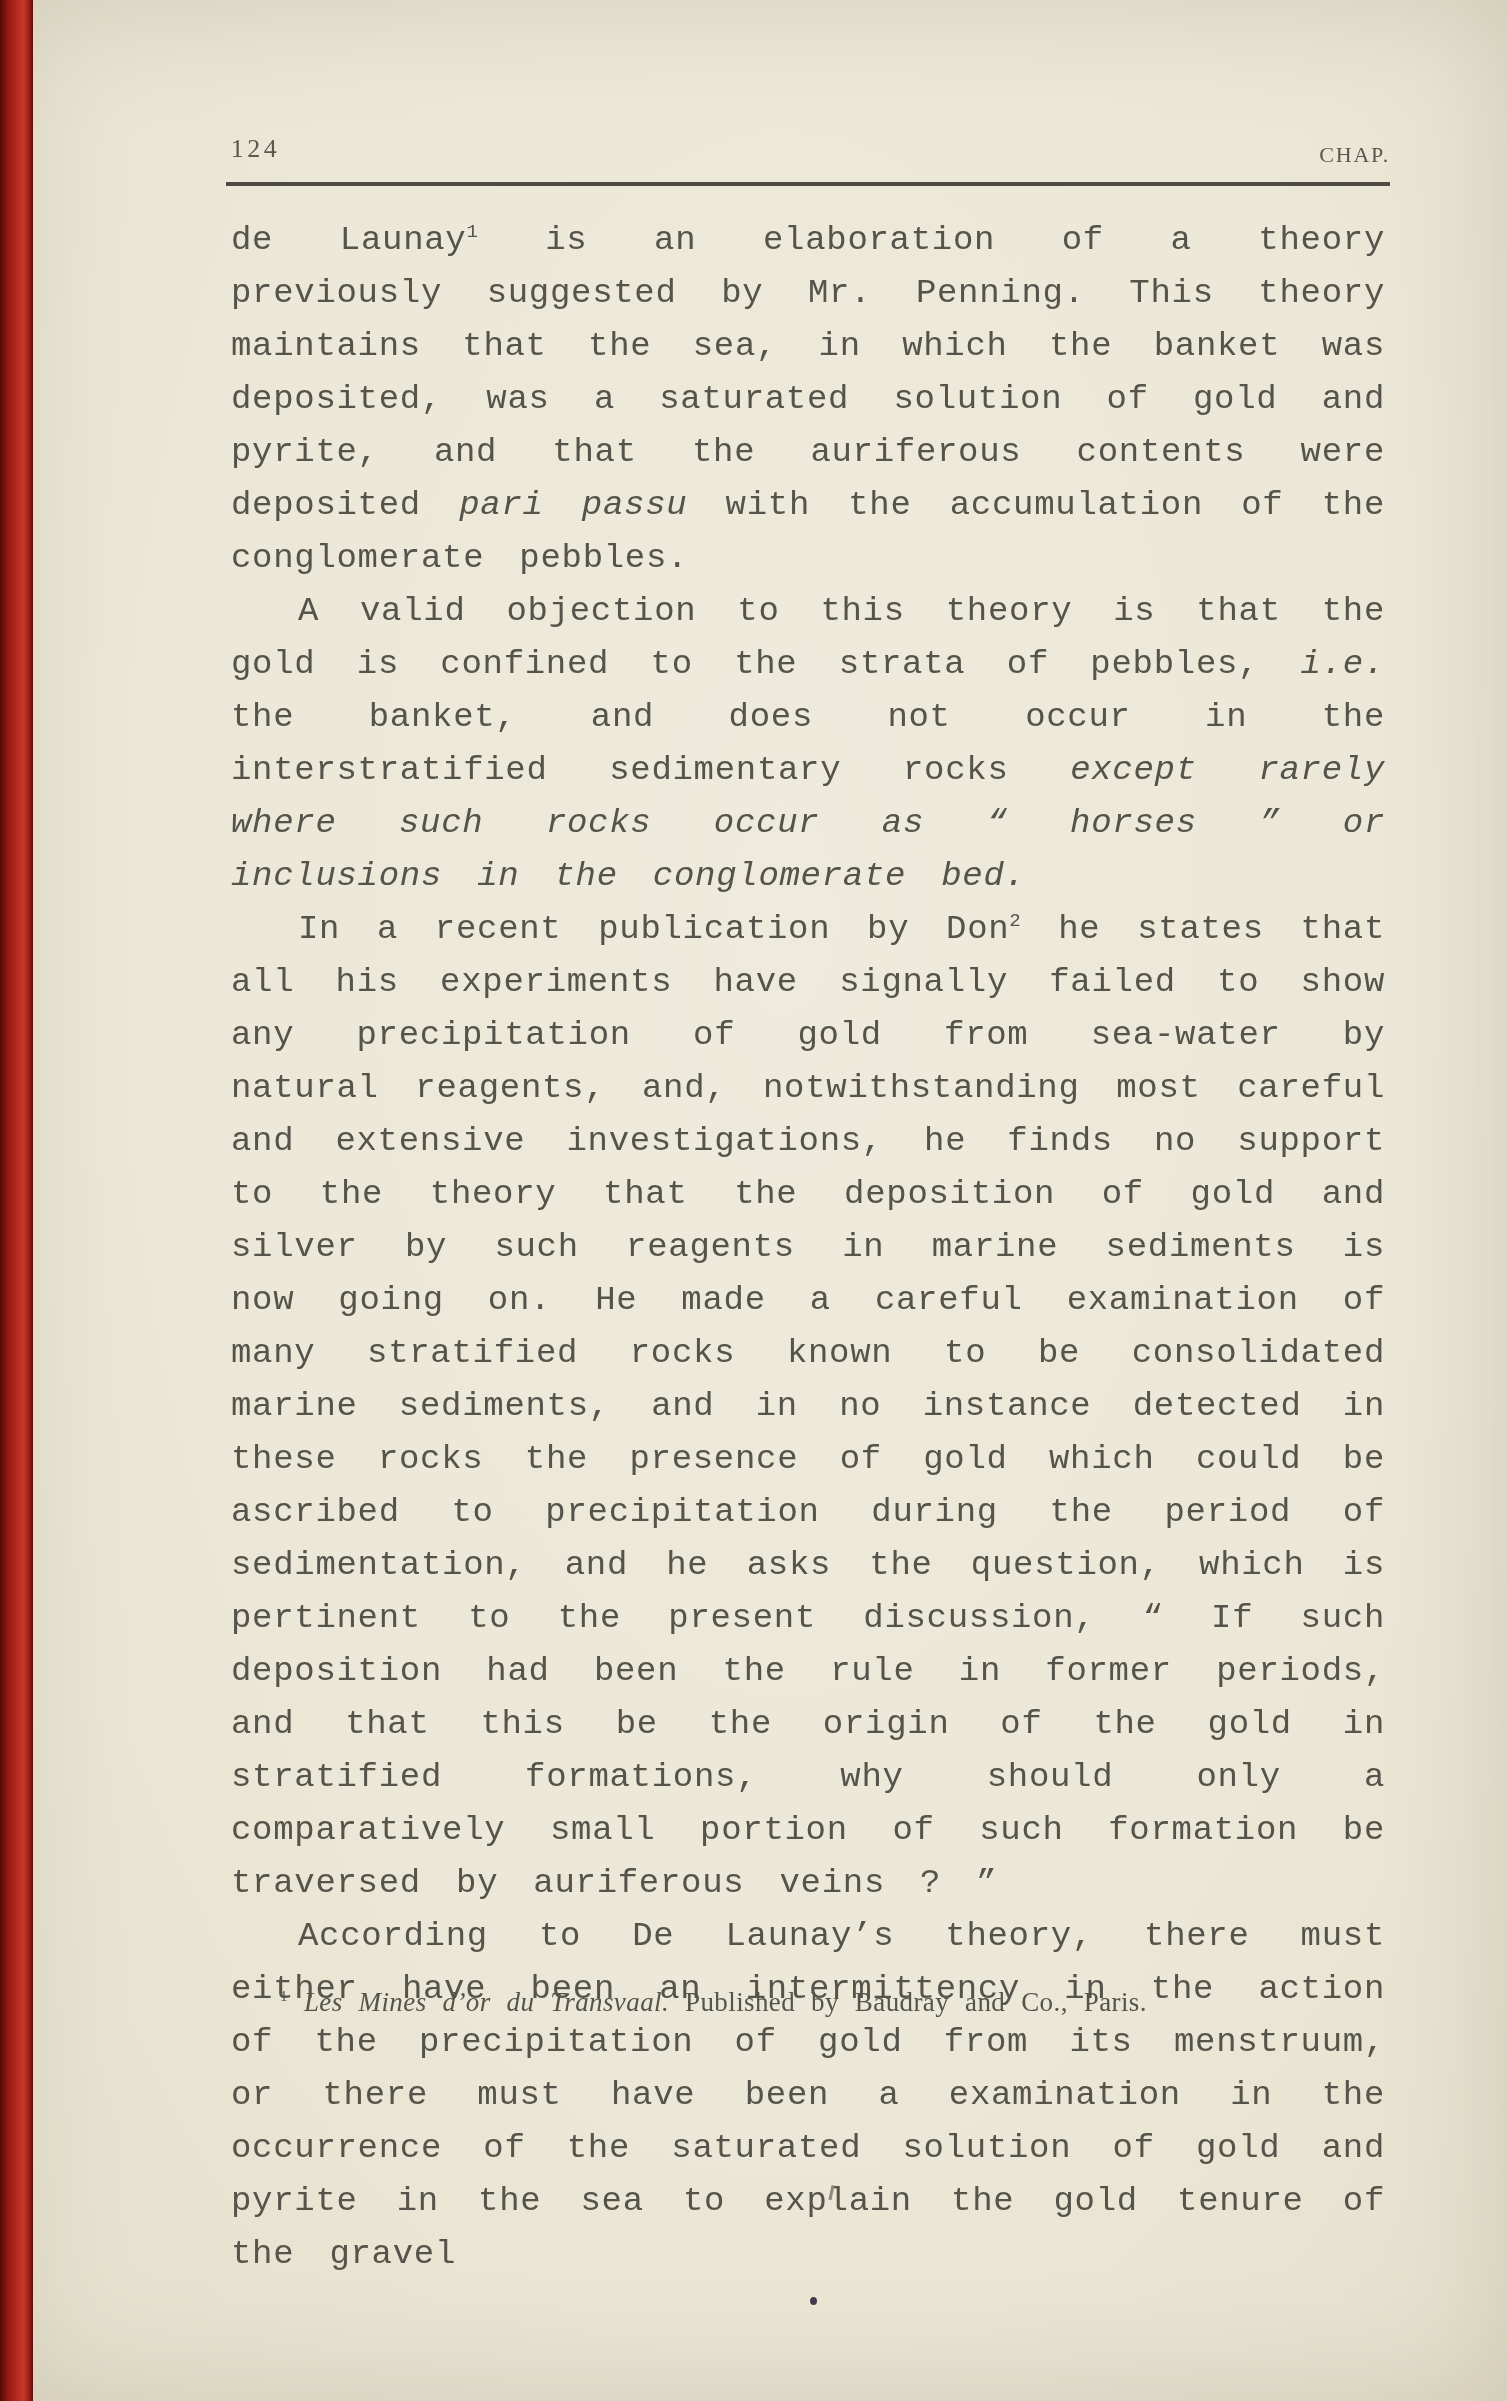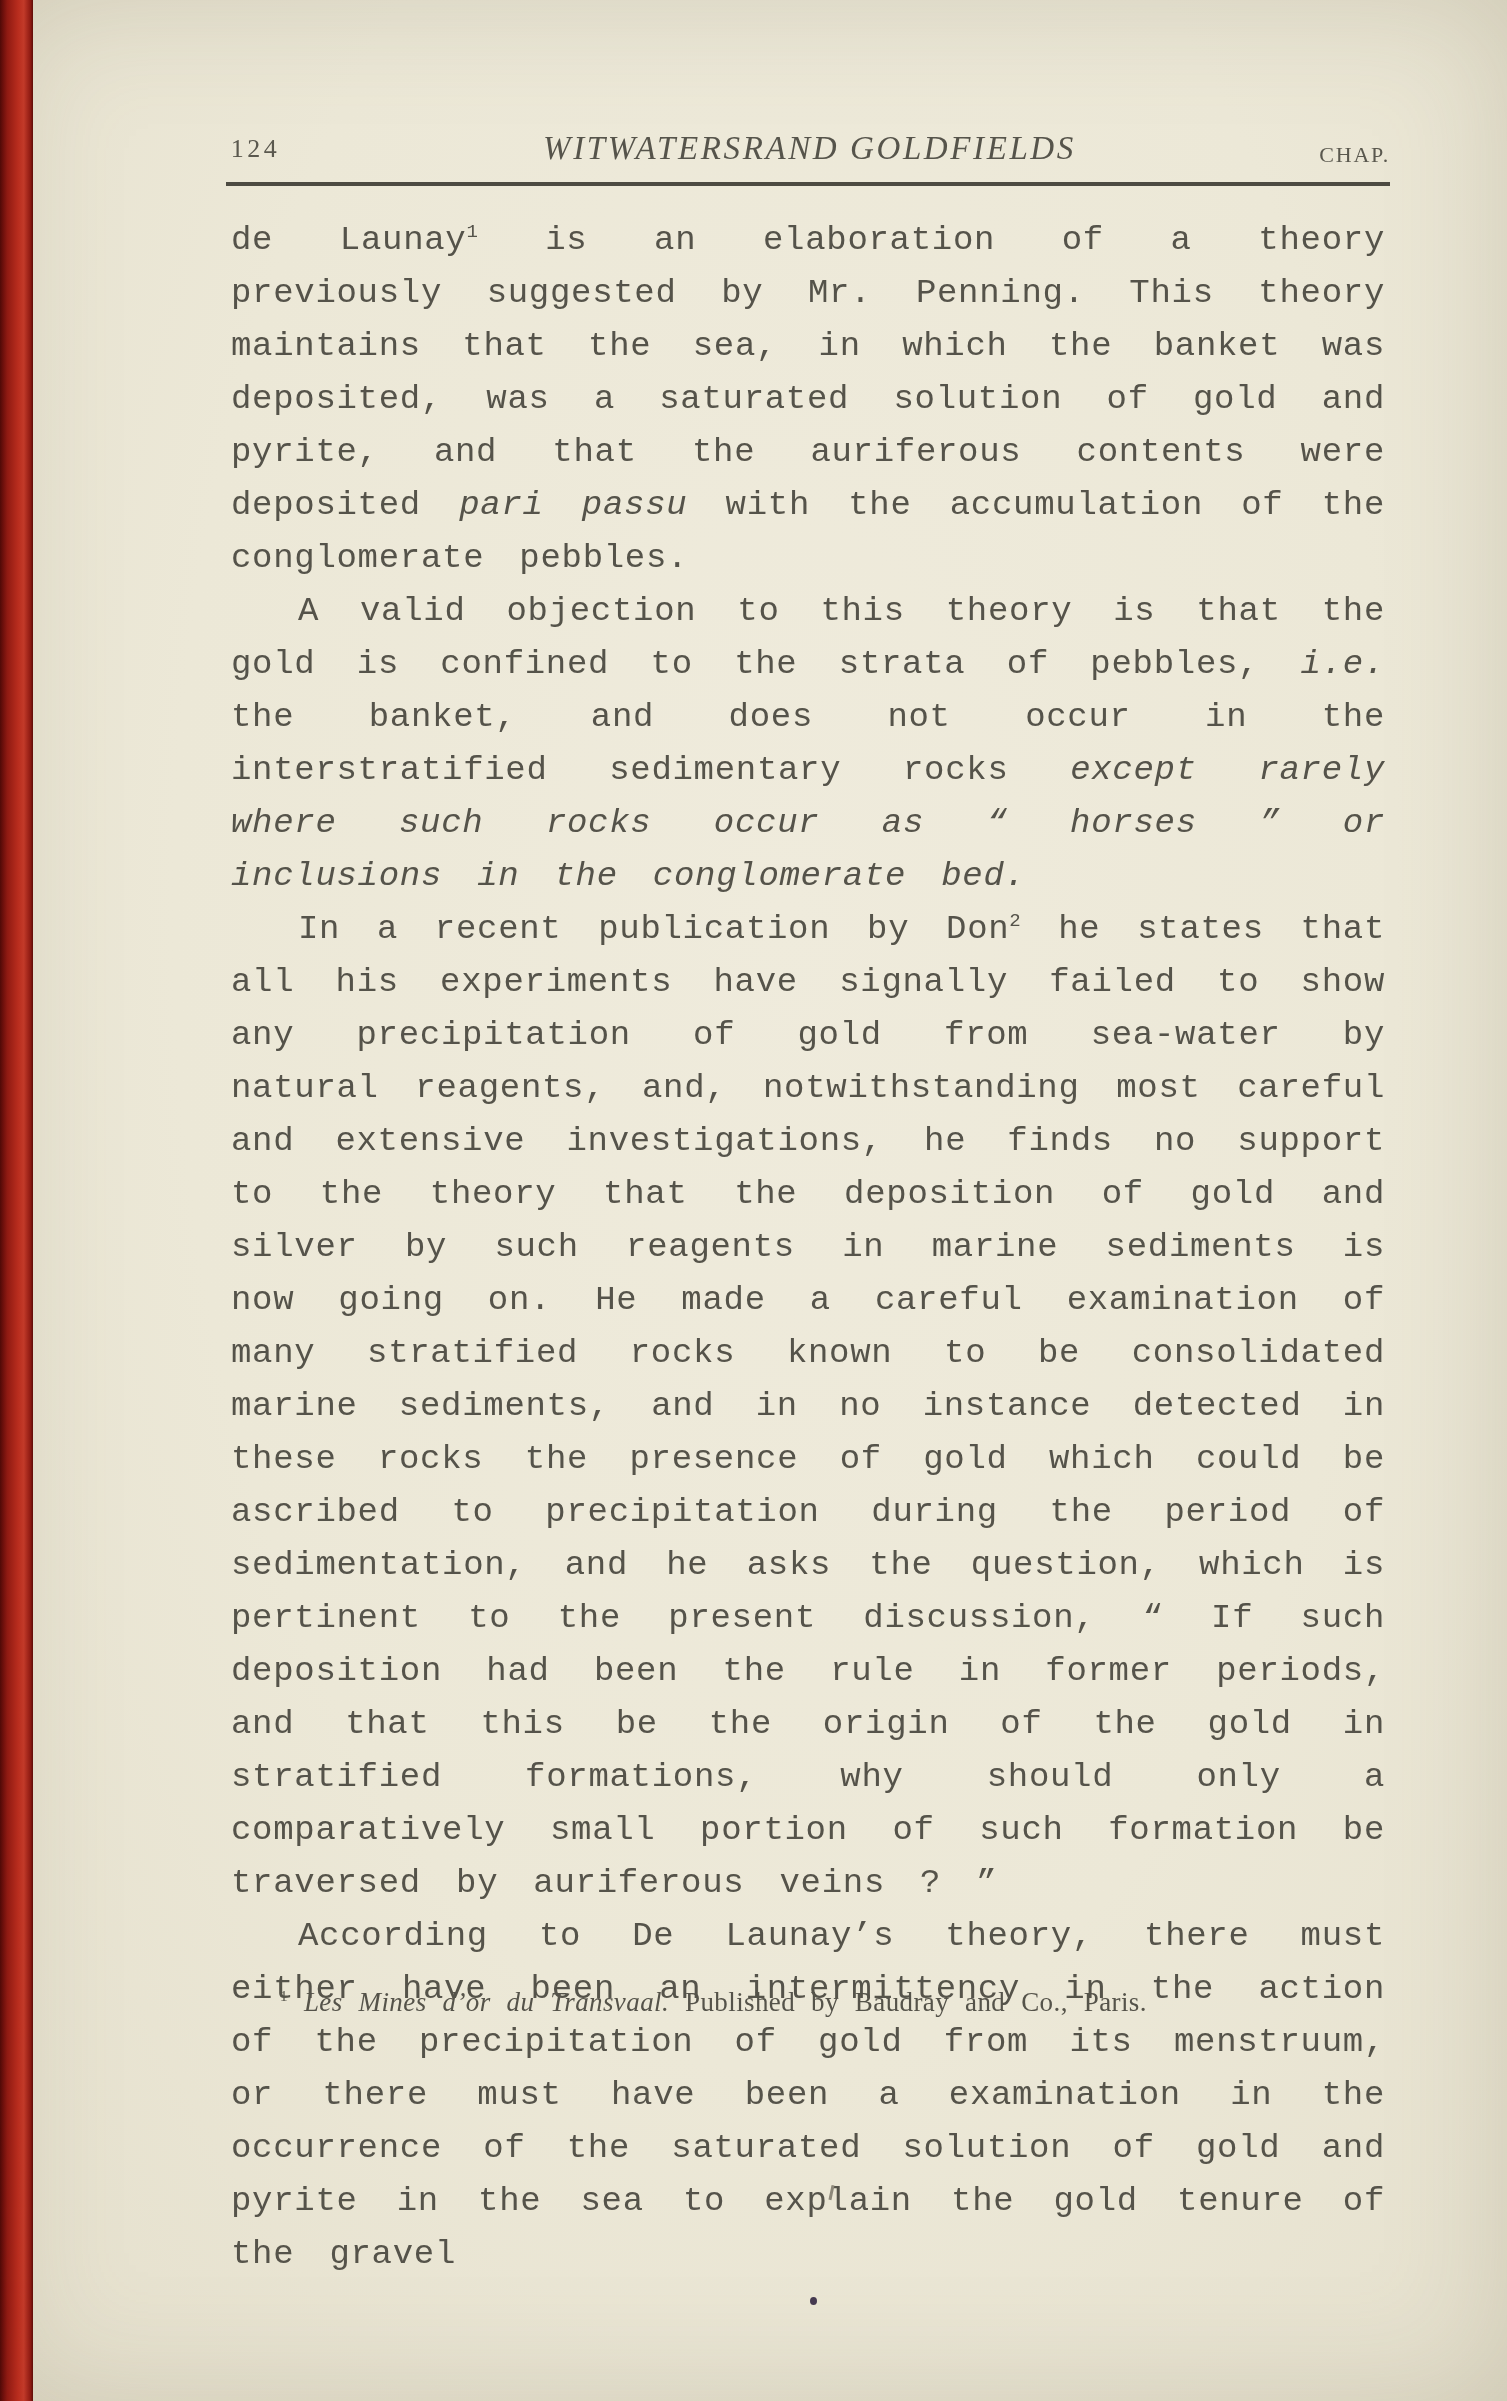--- a/index.html
+++ b/index.html
@@ -81,21 +81,20 @@
 </style>
 </head>
 <body>
 
 <div class="page">
 
   <div class="binding"></div>
 
   <header class="header">
     <span class="pagenum">124</span>
-    <span class="running-title">WITWATERSRAND GOLDFIELDS</span>
     <span class="chap">CHAP.</span>
   </header>
 
   <div class="rule"></div>
 
   <main class="body-text" id="body-text">
       <p class="para"><span>de Launay</span><sup>1</sup><span> is an elaboration of a theory previously suggested by Mr. Penning.  This theory maintains that the sea, in which the banket was deposited, was a saturated solution of gold and pyrite, and that the auriferous contents were deposited </span><span class="italic">pari passu</span><span> with the accumulation of the conglomerate pebbles.</span></p>
       <p class="para indent"><span>A valid objection to this theory is that the gold is confined to the strata of pebbles, </span><span class="italic">i.e.</span><span> the banket, and does not occur in the interstratified sedimentary rocks </span><span class="italic">except rarely where such rocks occur as “ horses ” or inclusions in the conglomerate bed.</span></p>
       <p class="para indent"><span>In a recent publication by Don</span><sup>2</sup><span> he states that all his experiments have signally failed to show any precipitation of gold from sea-water by natural reagents, and, notwithstanding most careful and extensive investigations, he finds no support to the theory that the deposition of gold and silver by such reagents in marine sediments is now going on.  He made a careful examination of many stratified rocks known to be consolidated marine sediments, and in no instance detected in these rocks the presence of gold which could be ascribed to precipitation during the period of sedimentation, and he asks the question, which is pertinent to the present discussion, “ If such deposition had been the rule in former periods, and that this be the origin of the gold in stratified formations, why should only a comparatively small portion of such formation be traversed by auriferous veins ? ”</span></p>
       <p class="para indent"><span>According to De Launay’s theory, there must either have been an intermittency in the action of the precipitation of gold from its menstruum, or there must have been a examination in the occurrence of the saturated solution of gold and pyrite in the sea to explain the gold tenure of the gravel</span></p>

